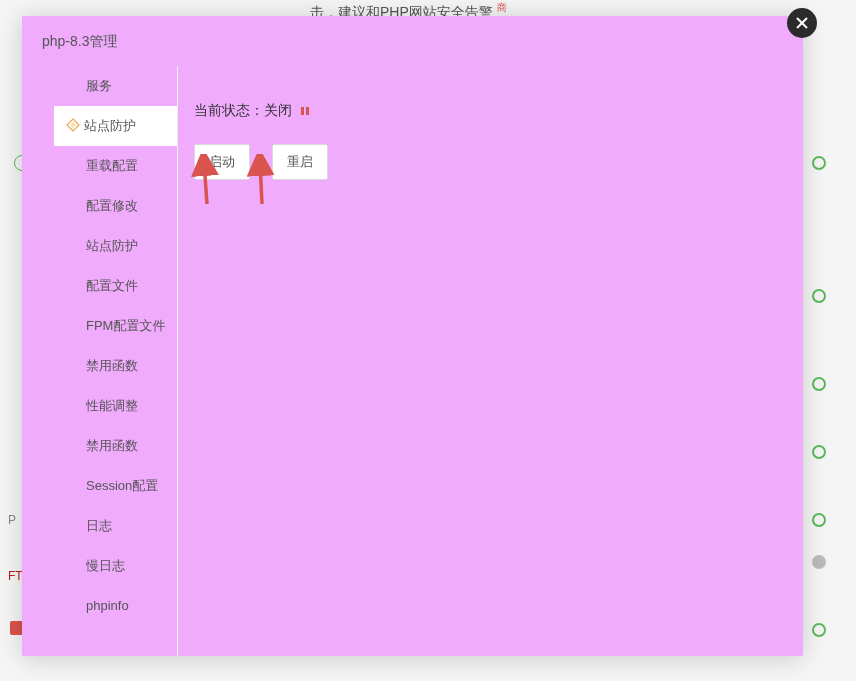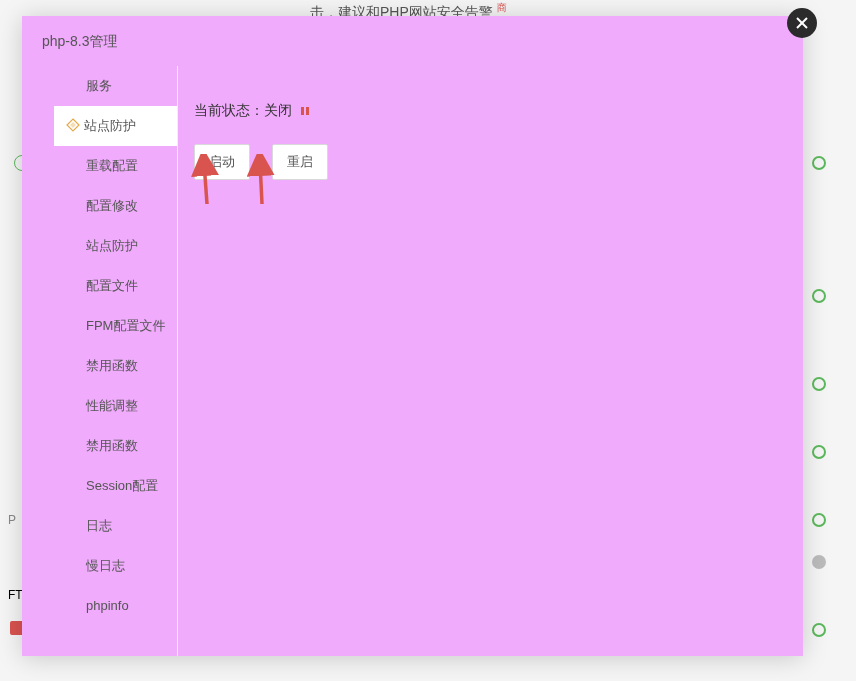--- a/index.html
+++ b/index.html
@@ -37,21 +37,21 @@
   <div class="c" style="top:156px"></div>
   <div class="c" style="top:289px"></div>
   <div class="c" style="top:377px"></div>
   <div class="c" style="top:445px"></div>
   <div class="c" style="top:513px"></div>
   <div class="c grey" style="top:555px"></div>
   <div class="c" style="top:623px"></div>
 </div>
 <div class="bg-icon" style="left:14px; top:155px;"></div>
 <div style="position:absolute; left:8px; top:513px; font-size:12px; color:#888;">P</div>
-<div style="position:absolute; left:8px; top:588px; font-size:12px; color:#000000;">FT</div>
+<div style="position:absolute; left:8px; top:569px; font-size:12px; color:#b91c1c;">FT</div>
 <div style="position:absolute; left:10px; top:621px; width:14px; height:14px; background:#d9534f; border-radius:2px;"></div>
 
 <div class="modal">
   <div class="modal-title">php-8.3管理</div>
   <div class="close-btn">
     <svg viewBox="0 0 14 14" stroke="#fff" stroke-width="2">
         <line x1="2" y1="2" x2="12" y2="12"></line>
         <line x1="12" y1="2" x2="2" y2="12"></line>
       </svg>
   </div>

